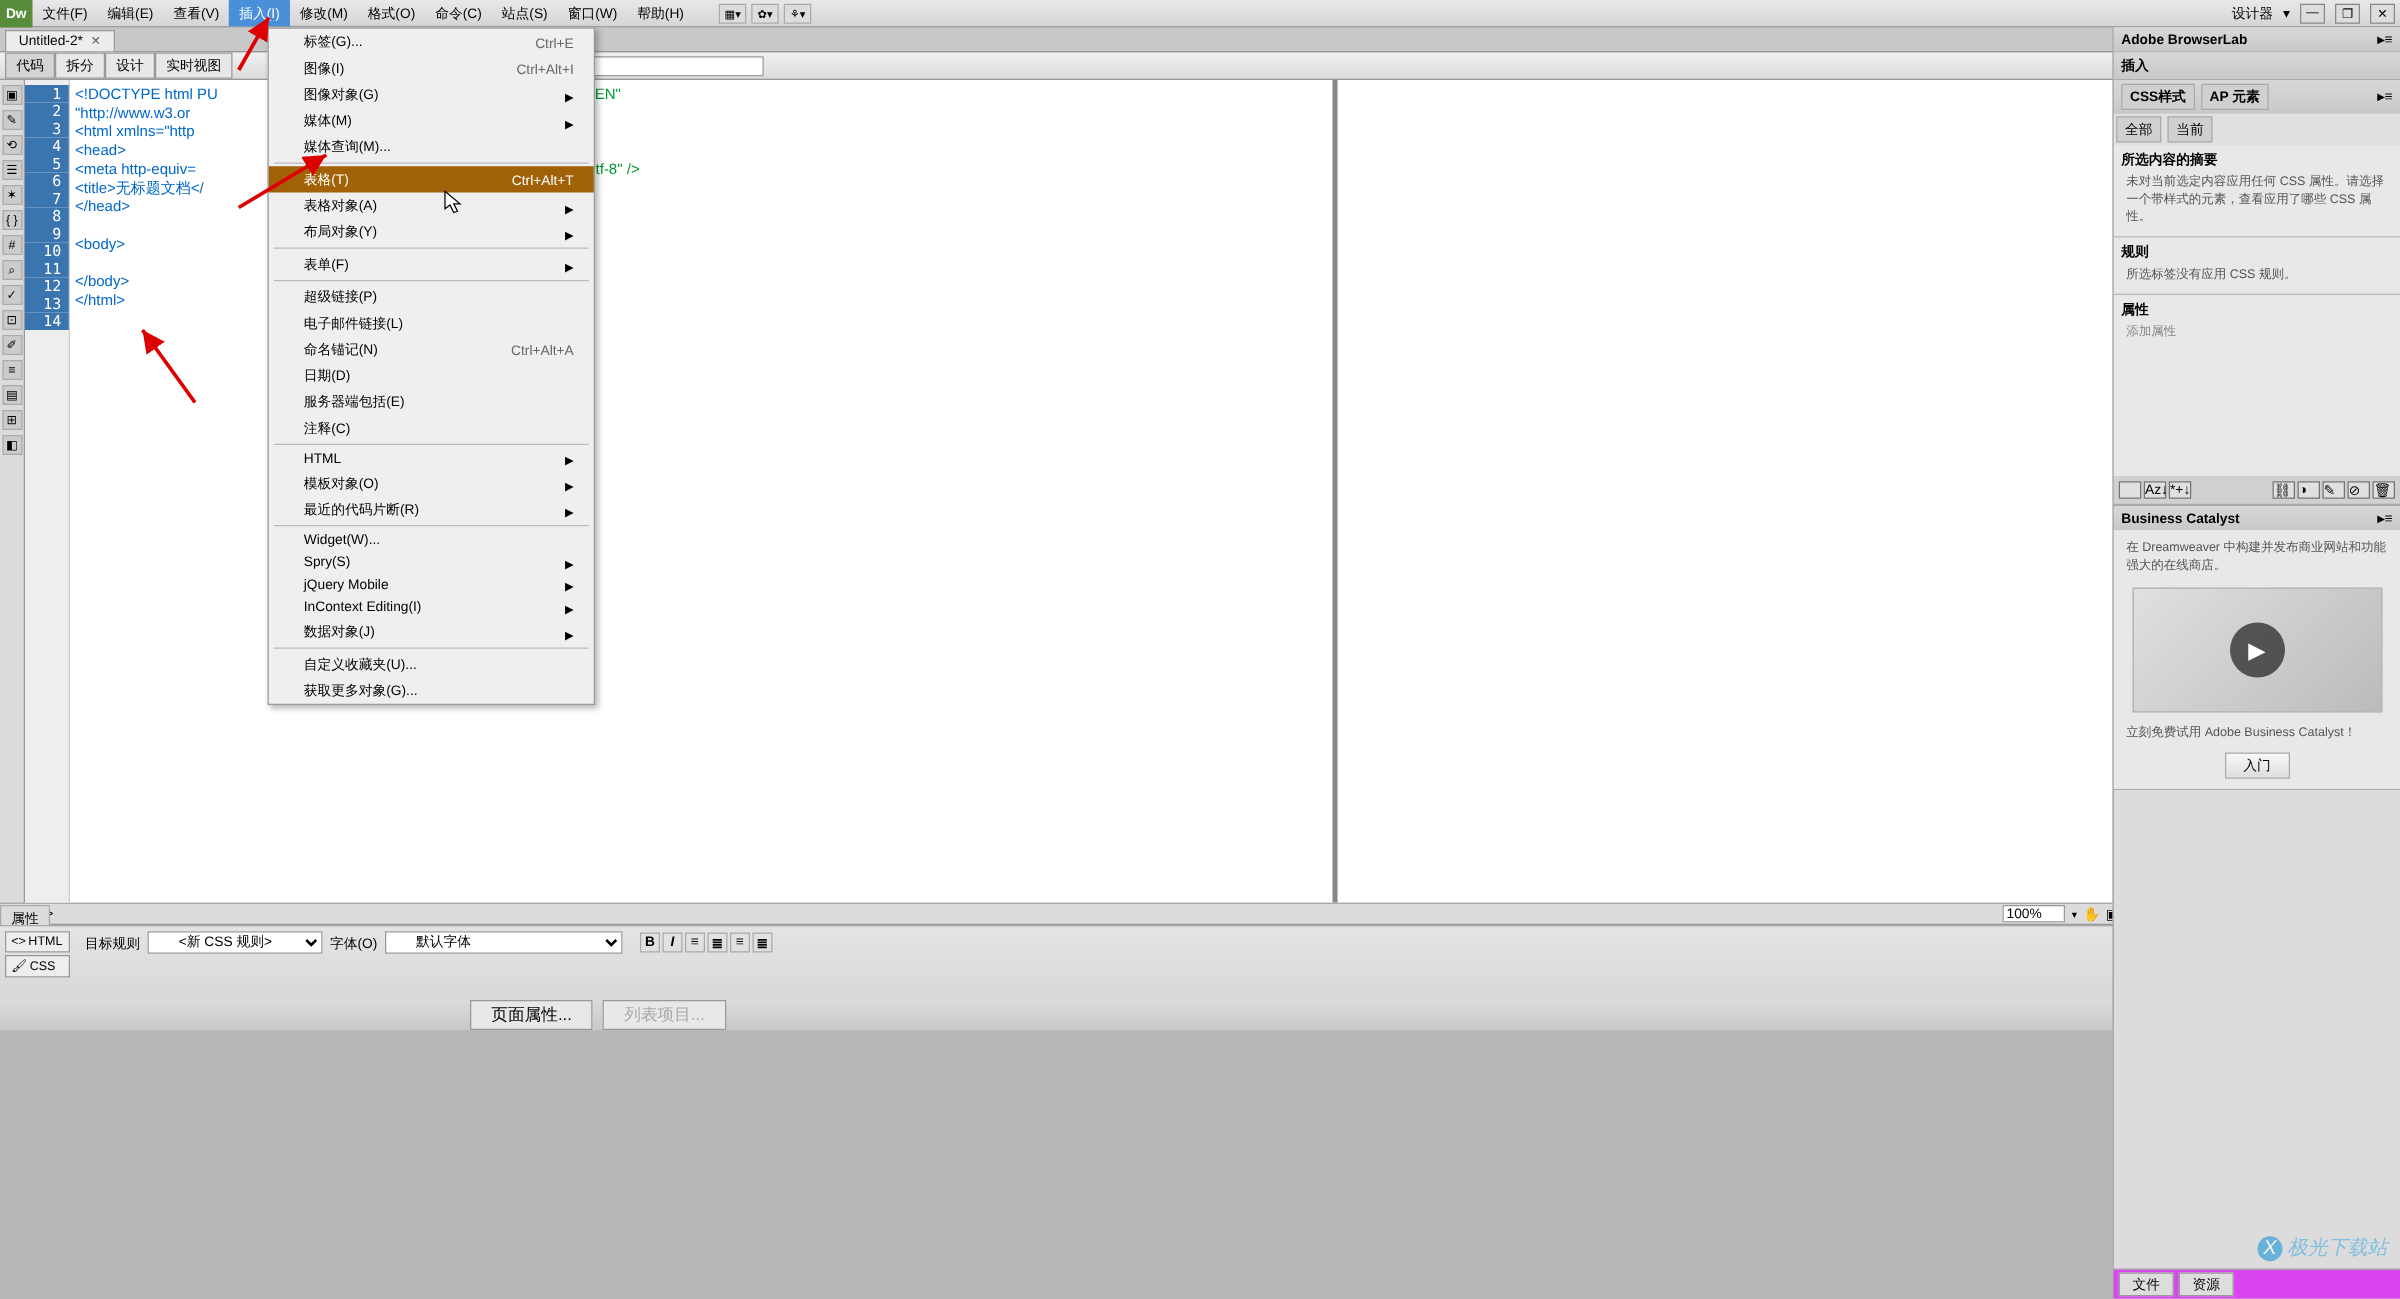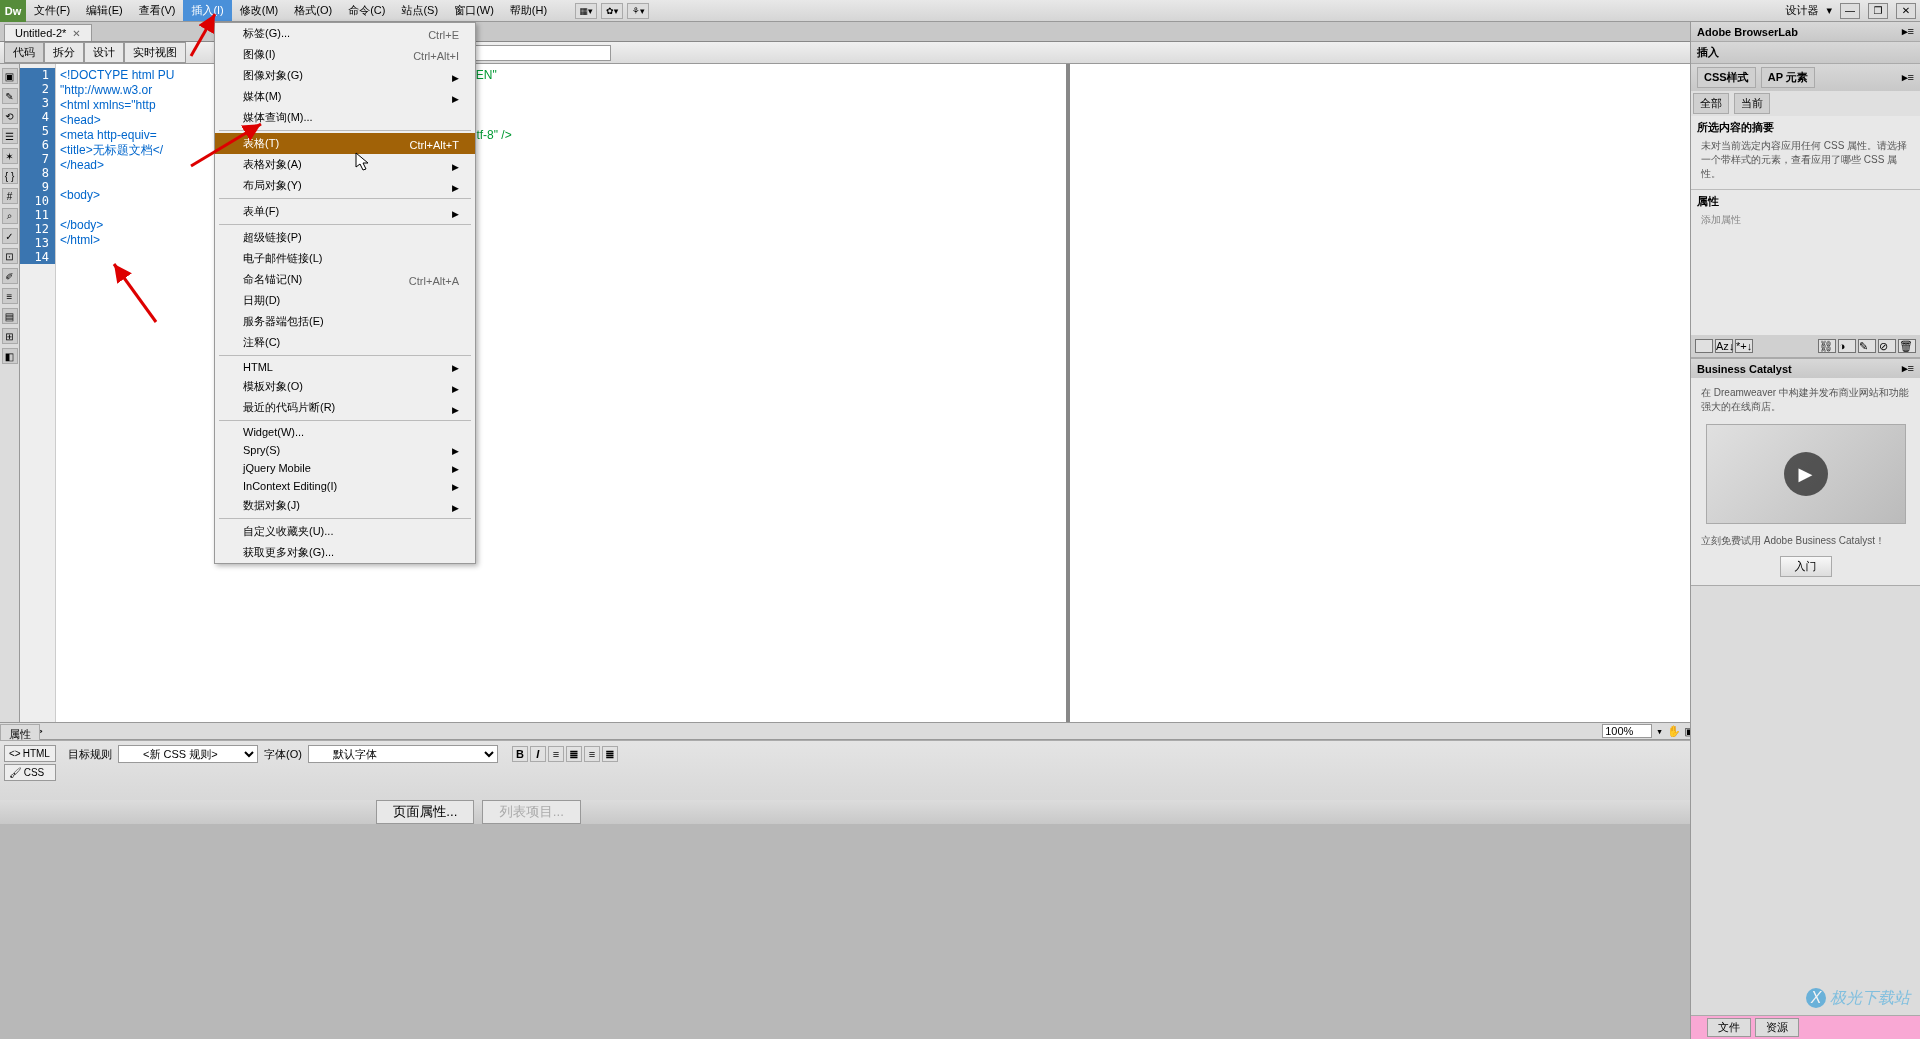--- a/index.html
+++ b/index.html
@@ -89,21 +89,21 @@
 .arrow { position: absolute; pointer-events: none; z-index: 200; }
 
 
 .cursor { position: absolute; z-index: 300; font-size: 14px; }
 
 
 .watermark { position: absolute; right: 10px; bottom: 30px; font-size: 16px; color: #5bb3e0; font-style: italic; opacity: 0.7; z-index: 50; }
 .watermark .ic { display: inline-block; width: 20px; height: 20px; background: #3a9fd8; border-radius: 50%; color: #fff; text-align: center; line-height: 20px; margin-right: 4px; }
 
 
-.right-bottom-tabs { background: #f9a8d4; display: flex; gap: 4px; padding: 2px 16px; border-top: 1px solid #aaa; }
+.right-bottom-tabs { background: #d946ef; display: flex; gap: 4px; padding: 2px 4px; border-top: 1px solid #aaa; }
 .rbt { border: 1px solid #999; background: #ddd; padding: 1px 10px; font-size: 11px; cursor: pointer; }
 
 .panel-icons-row { display: flex; gap: 2px; padding: 4px; background: #d0d0d0; border-bottom: 1px solid #aaa; }
 .pi { width: 18px; height: 14px; border: 1px solid #737373; background: #e0e0e0; cursor: pointer; }
 
 .color-swatch { width: 18px; height: 14px; border: 1px solid #666; background: #fff; display: inline-block; vertical-align: middle; }
 .mini-input { width: 44px; border: 1px solid #999; font-size: 11px; padding: 0 2px; background: #4a90d9; color: #fff; }
 </style>
 </head>
 <body>
@@ -374,20 +374,24 @@
     </div>
     <div style="padding:2px;background:#e0e0e0">
       <span class="sub-title">全部</span>
       <span class="sub-title">当前</span>
     </div>
     <div class="panel-body">
       <b>所选内容的摘要</b>
       <div class="desc-text">未对当前选定内容应用任何 CSS 属性。请选择一个带样式的元素，查看应用了哪些 CSS 属性。</div>
     </div>
     <div class="panel-body" style="border-top:1px solid #bbb">
+      <b>规则</b>
+      <div class="desc-text">所选标签没有应用 CSS 规则。</div>
+    </div>
+    <div class="panel-body" style="border-top:1px solid #bbb">
       <b>属性</b>
       <div class="desc-text" style="color:#888">添加属性</div>
       <div style="height:100px"></div>
     </div>
     <div class="panel-icons-row">
       <div class="pi"></div>
       <div class="pi">Az↓</div>
       <div class="pi">*+↓</div>
       <div style="flex:1"></div>
       <div class="pi">⛓</div>

